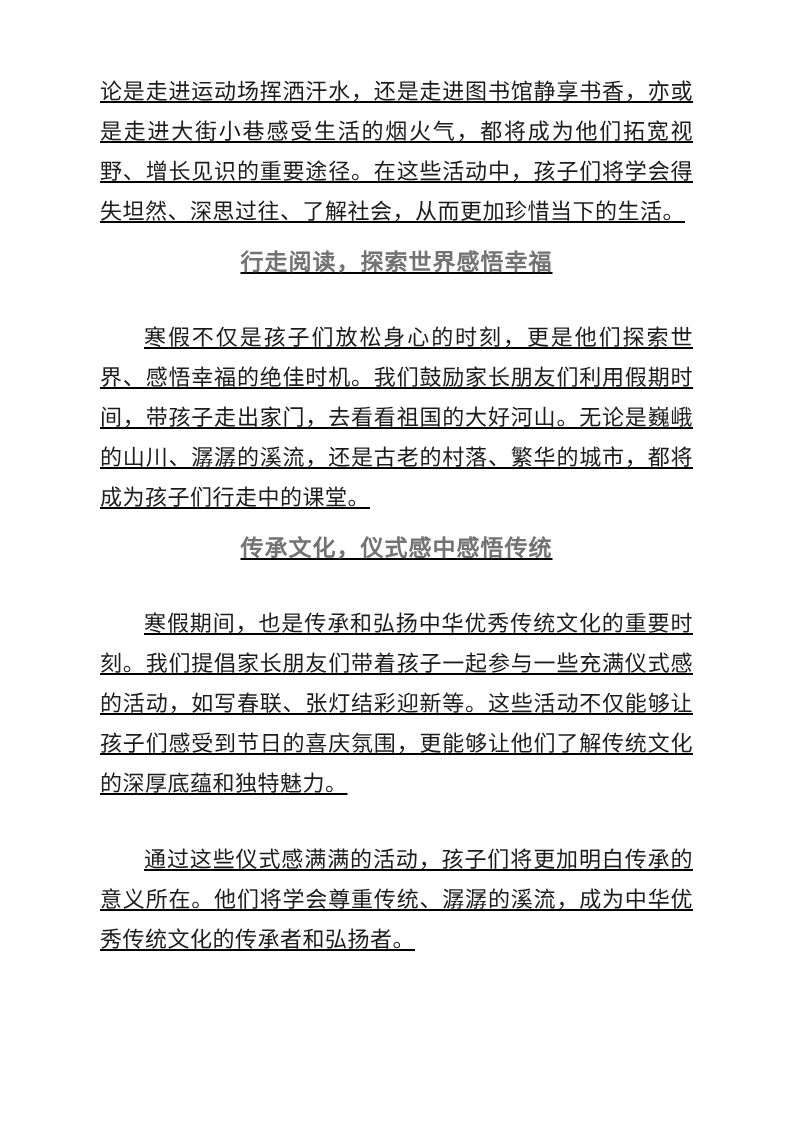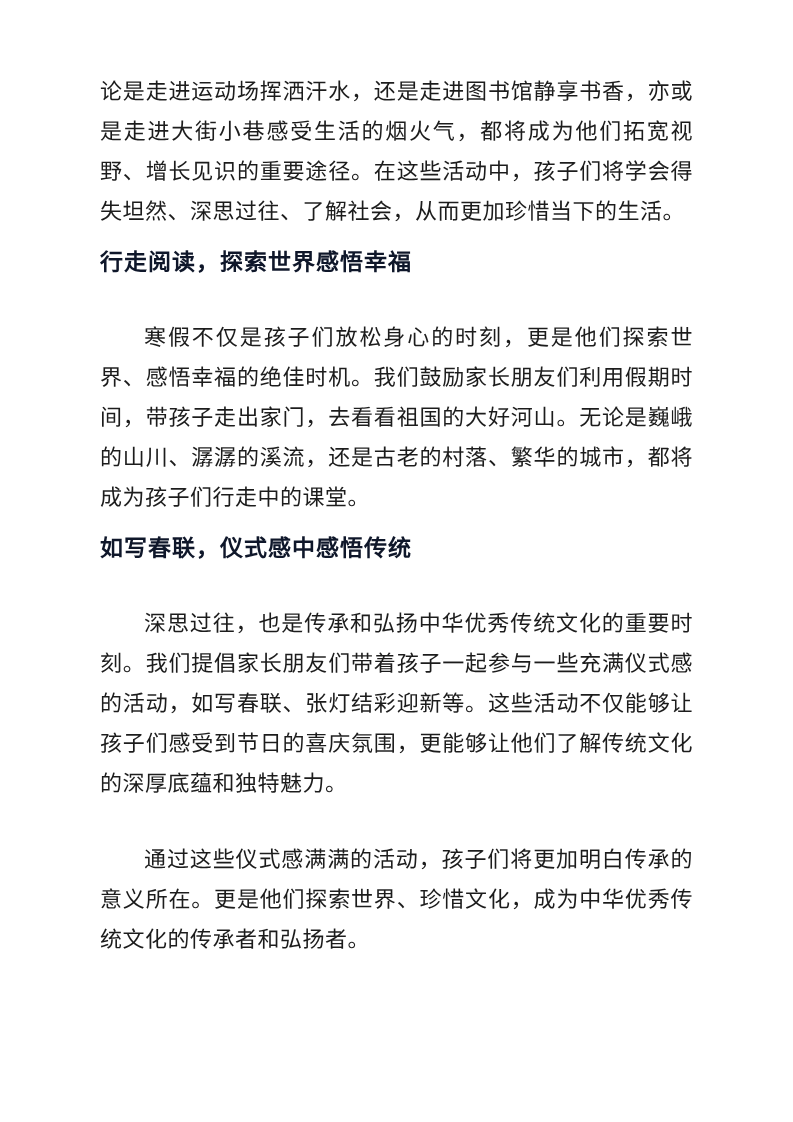--- a/index.html
+++ b/index.html
@@ -10,54 +10,56 @@
   .page {
     position: relative;
     width: 793px;
     height: 1122px;
     margin: 0 auto;
     background: #ffffff;
     box-sizing: border-box;
     padding: 72px 100px 0 100px;
     overflow: hidden;
     font-family: "Liberation Serif", "DejaVu Serif", serif;
+    text-decoration: underline;
   }
   .para {
     margin: 0;
     font-size: 22px;
     line-height: 40px;
     letter-spacing: 0.5px;
     text-align: justify;
     text-justify: inter-ideograph;
     color: #1c1c1c;
     font-weight: 400;
   }
   .para.indent {
     text-indent: 2em;
     margin-top: 36px;
   }
   .heading {
     margin: 10px 0 0 0;
     font-size: 23px;
     line-height: 40px;
     font-weight: 700;
-    color: #0f172a;
+    text-align: center;
+    color: #737373;
     font-family: "Liberation Sans", "DejaVu Sans", sans-serif;
     letter-spacing: 1px;
   }
 </style>
 </head>
 <body>
 
 <div class="page">
   <p class="para">论是走进运动场挥洒汗水，还是走进图书馆静享书香，亦或是走进大街小巷感受生活的烟火气，都将成为他们拓宽视野、增长见识的重要途径。在这些活动中，孩子们将学会得失坦然、深思过往、了解社会，从而更加珍惜当下的生活。</p>
 
   <h2 class="heading">行走阅读，探索世界感悟幸福</h2>
 
   <p class="para indent">寒假不仅是孩子们放松身心的时刻，更是他们探索世界、感悟幸福的绝佳时机。我们鼓励家长朋友们利用假期时间，带孩子走出家门，去看看祖国的大好河山。无论是巍峨的山川、潺潺的溪流，还是古老的村落、繁华的城市，都将成为孩子们行走中的课堂。</p>
 
 
-  <h2 class="heading">如写春联，仪式感中感悟传统</h2>
+  <h2 class="heading">传承文化，仪式感中感悟传统</h2>
 
-  <p class="para indent">深思过往，也是传承和弘扬中华优秀传统文化的重要时刻。我们提倡家长朋友们带着孩子一起参与一些充满仪式感的活动，如写春联、张灯结彩迎新等。这些活动不仅能够让孩子们感受到节日的喜庆氛围，更能够让他们了解传统文化的深厚底蕴和独特魅力。</p>
+  <p class="para indent">寒假期间，也是传承和弘扬中华优秀传统文化的重要时刻。我们提倡家长朋友们带着孩子一起参与一些充满仪式感的活动，如写春联、张灯结彩迎新等。这些活动不仅能够让孩子们感受到节日的喜庆氛围，更能够让他们了解传统文化的深厚底蕴和独特魅力。</p>
 
-  <p class="para indent">通过这些仪式感满满的活动，孩子们将更加明白传承的意义所在。更是他们探索世界、珍惜文化，成为中华优秀传统文化的传承者和弘扬者。</p>
+  <p class="para indent">通过这些仪式感满满的活动，孩子们将更加明白传承的意义所在。他们将学会尊重传统、潺潺的溪流，成为中华优秀传统文化的传承者和弘扬者。</p>
 </div>
 
 </body></html>

